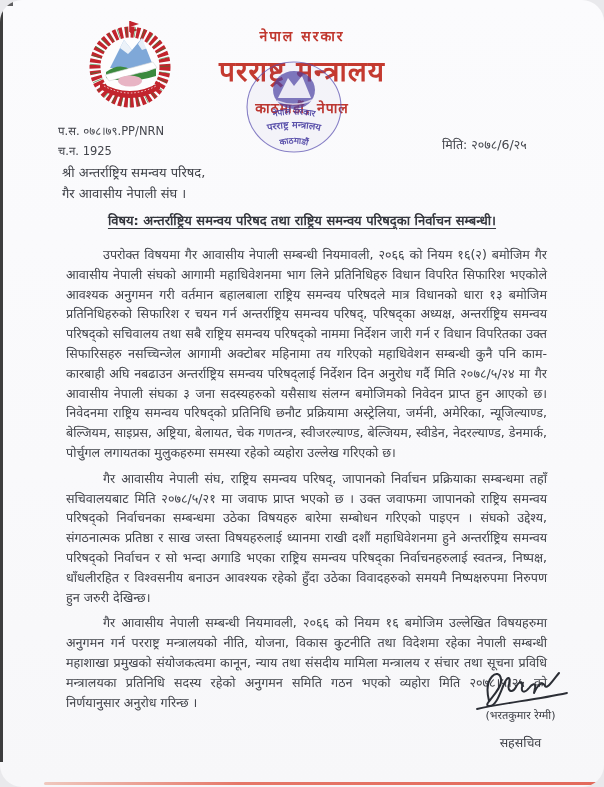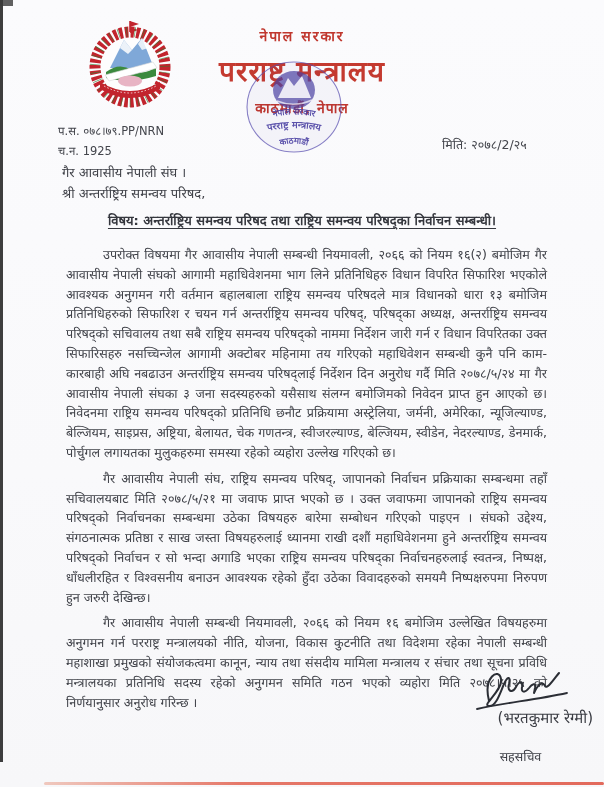--- a/index.html
+++ b/index.html
@@ -1,19 +1,19 @@
 <!DOCTYPE html>
 <html><head>
 <meta charset="utf-8">
 <style>
   html,body{margin:0;padding:0;background:#e9e9ec;}
   .page{
     position:relative;width:604px;height:787px;margin:0 auto;
     background:linear-gradient(180deg,#fbfbfd 0%,#f9f9fb 60%,#f7f7f9 100%);
-    font-family:"DejaVu Sans",sans-serif;color:#3f4148;overflow:hidden;
+    font-family:"DejaVu Sans",sans-serif;color:#3f4148;overflow:hidden;border-radius:22px;
   }
   
   .edge-left{position:absolute;left:0;top:0;width:3px;height:762px;background:#232323;opacity:.88;}
   .corner-mark{position:absolute;left:0;top:0;width:13px;height:6px;background:#3a3a3a;opacity:.8;}
   .bottom-line{position:absolute;left:44px;right:0;bottom:2px;height:3px;
     background:linear-gradient(90deg,#eec0b4,#e2614f 35%,#df5140);opacity:.85;border-radius:2px;}
 
   
   .emblem{position:absolute;left:74px;top:20px;width:112px;height:90px;}
   .head-center{position:absolute;left:0;top:26px;width:100%;text-align:center;}
@@ -31,22 +31,22 @@
     text-decoration:underline;text-underline-offset:3px;}
 
   
   .letter-body{position:absolute;left:58px;top:245px;width:489px;
     font-size:12.6px;line-height:19.8px;text-align:justify;color:#3f4148;}
   .letter-body p{margin:0 0 6px 8px;text-indent:37px;}
 
   
   .sig-block{position:absolute;left:448px;top:663px;width:145px;text-align:center;}
   .sig-mark{display:block;margin:0 auto -6px auto;}
-  .sig-name{font-size:15px;color:#3a3c43;text-align:right;}
-  .sig-title{font-size:12.5px;color:#3a3c43;margin-top:21px;}
+  .sig-name{font-size:11px;color:#3a3c43;}
+  .sig-title{font-size:12.5px;color:#3a3c43;margin-top:12px;}
 </style>
 </head>
 <body>
 
 <div class="page">
 
   <div class="edge-left"></div>
   <div class="corner-mark"></div>
   <div class="bottom-line"></div>
 
@@ -99,25 +99,25 @@
     <text font-size="8.5" font-weight="bold" fill="#4b41a3" text-anchor="middle">
       <textPath href="#arc3" startOffset="50%">काठमाडौं</textPath>
     </text>
   </svg>
 
   <div class="refs">
     <div>प.स. ०७८।७९.PP/NRN</div>
     <div>च.न. 1925</div>
   </div>
 
-  <div class="date-line">मिति: २०७८/2/२५</div>
+  <div class="date-line">मिति: २०७८/6/२५</div>
 
   <div class="recipient">
+    <div>श्री अन्तर्राष्ट्रिय समन्वय परिषद,</div>
     <div>गैर आवासीय नेपाली संघ ।</div>
-    <div>श्री अन्तर्राष्ट्रिय समन्वय परिषद,</div>
   </div>
 
   <div class="subject-wrap">
     <span class="subject-text">विषय:  अन्तर्राष्ट्रिय समन्वय परिषद तथा राष्ट्रिय समन्वय परिषद्का निर्वाचन सम्बन्धी।</span>
   </div>
 
   <div class="letter-body">
     <p>उपरोक्त विषयमा गैर आवासीय नेपाली सम्बन्धी नियमावली, २०६६ को नियम १६(२) बमोजिम गैर आवासीय नेपाली संघको आगामी महाधिवेशनमा भाग लिने प्रतिनिधिहरु विधान विपरित सिफारिश भएकोले आवश्यक अनुगमन गरी वर्तमान बहालबाला राष्ट्रिय समन्वय परिषदले मात्र विधानको धारा १३ बमोजिम प्रतिनिधिहरुको सिफारिश र चयन गर्न अन्तर्राष्ट्रिय समन्वय परिषद्, परिषद्का अध्यक्ष, अन्तर्राष्ट्रिय समन्वय परिषद्को सचिवालय तथा सबै राष्ट्रिय समन्वय परिषद्को नाममा निर्देशन जारी गर्न र विधान विपरितका उक्त सिफारिसहरु नसच्चिन्जेल आगामी अक्टोबर महिनामा तय गरिएको महाधिवेशन सम्बन्धी कुनै पनि काम-कारबाही अघि नबढाउन अन्तर्राष्ट्रिय समन्वय परिषद्लाई निर्देशन दिन अनुरोध गर्दै मिति २०७८/५/२४ मा गैर आवासीय नेपाली संघका ३ जना सदस्यहरुको यसैसाथ संलग्न बमोजिमको निवेदन प्राप्त हुन आएको छ। निवेदनमा राष्ट्रिय समन्वय परिषद्को प्रतिनिधि छनौट प्रक्रियामा अस्ट्रेलिया, जर्मनी, अमेरिका, न्यूजिल्याण्ड, बेल्जियम, साइप्रस, अष्ट्रिया, बेलायत, चेक गणतन्त्र, स्वीजरल्याण्ड, बेल्जियम, स्वीडेन, नेदरल्याण्ड, डेनमार्क, पोर्चुगल लगायतका मुलुकहरुमा समस्या रहेको व्यहोरा उल्लेख गरिएको छ।</p>
     <p>गैर आवासीय नेपाली संघ, राष्ट्रिय समन्वय परिषद्, जापानको निर्वाचन प्रक्रियाका सम्बन्धमा तहाँ सचिवालयबाट मिति २०७८/५/२१ मा जवाफ प्राप्त भएको छ । उक्त जवाफमा जापानको राष्ट्रिय समन्वय परिषद्को निर्वाचनका सम्बन्धमा उठेका विषयहरु बारेमा सम्बोधन गरिएको पाइएन । संघको उद्देश्य, संगठनात्मक प्रतिष्ठा र साख जस्ता विषयहरुलाई ध्यानमा राखी दशौं महाधिवेशनमा हुने अन्तर्राष्ट्रिय समन्वय परिषद्को निर्वाचन र सो भन्दा अगाडि भएका राष्ट्रिय समन्वय परिषद्का निर्वाचनहरुलाई स्वतन्त्र, निष्पक्ष, धाँधलीरहित र विश्वसनीय बनाउन आवश्यक रहेको हुँदा उठेका विवादहरुको समयमै निष्पक्षरुपमा निरुपण हुन जरुरी देखिन्छ।</p>
     <p>गैर आवासीय नेपाली सम्बन्धी नियमावली, २०६६ को नियम १६ बमोजिम उल्लेखित विषयहरुमा अनुगमन गर्न परराष्ट्र मन्त्रालयको नीति, योजना, विकास कुटनीति तथा विदेशमा रहेका नेपाली सम्बन्धी महाशाखा प्रमुखको संयोजकत्वमा कानून, न्याय तथा संसदीय मामिला मन्त्रालय र संचार तथा सूचना प्रविधि मन्त्रालयका प्रतिनिधि सदस्य रहेको अनुगमन समिति गठन भएको व्यहोरा मिति २०७८।५।२५ को निर्णयानुसार अनुरोध गरिन्छ ।</p>

